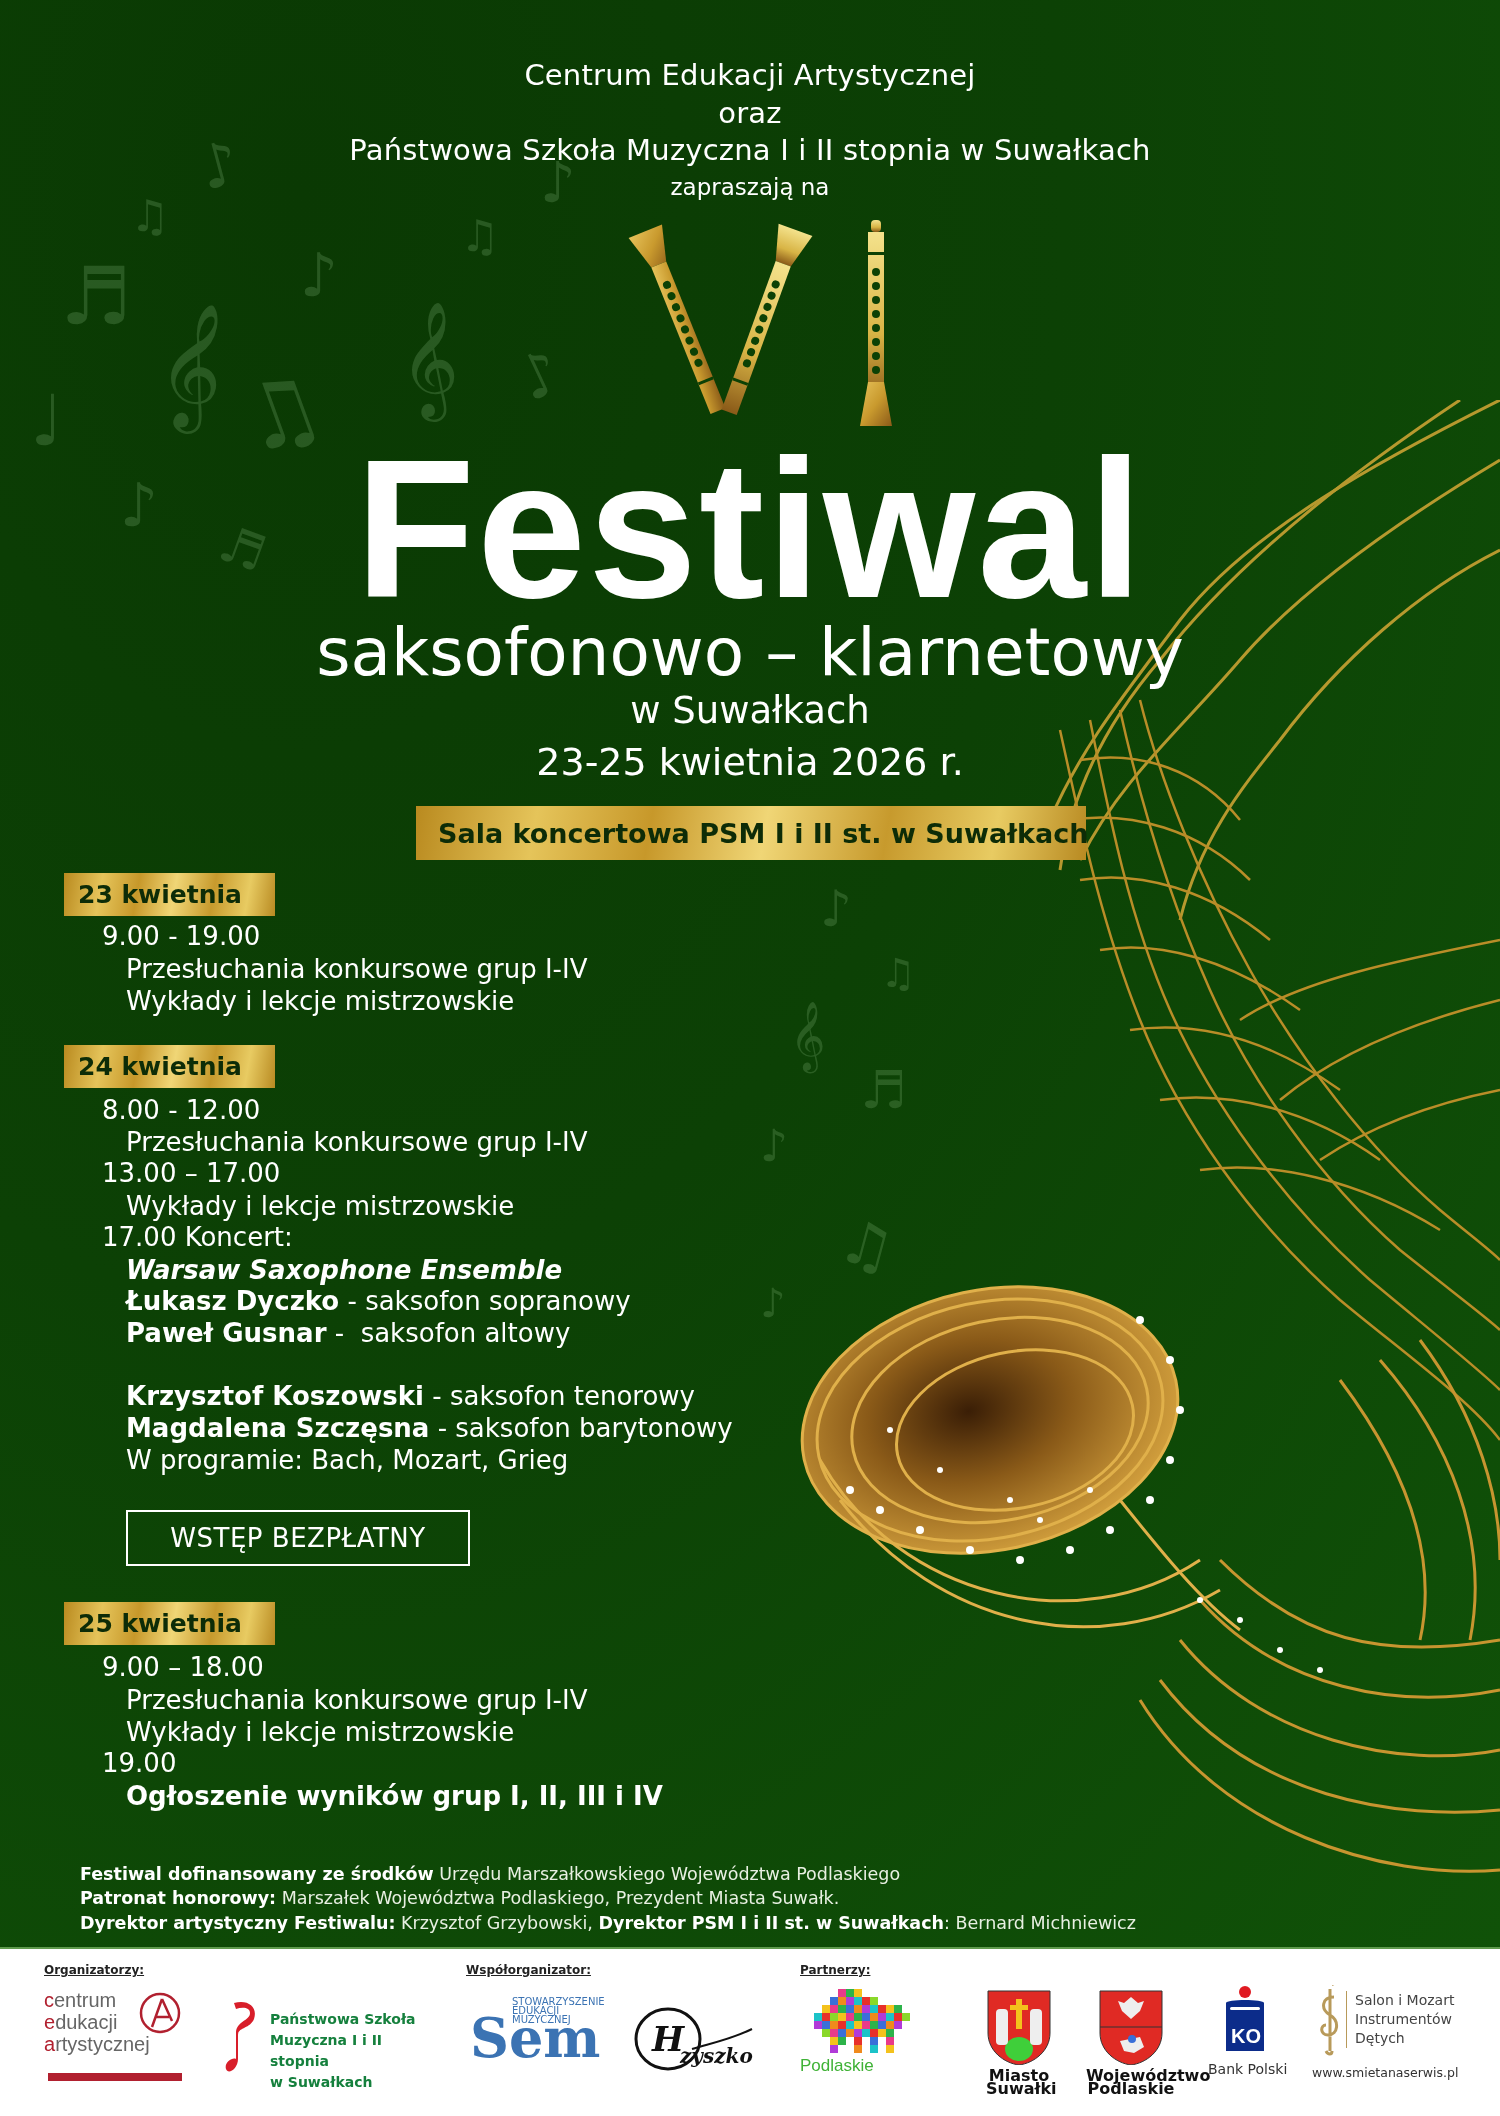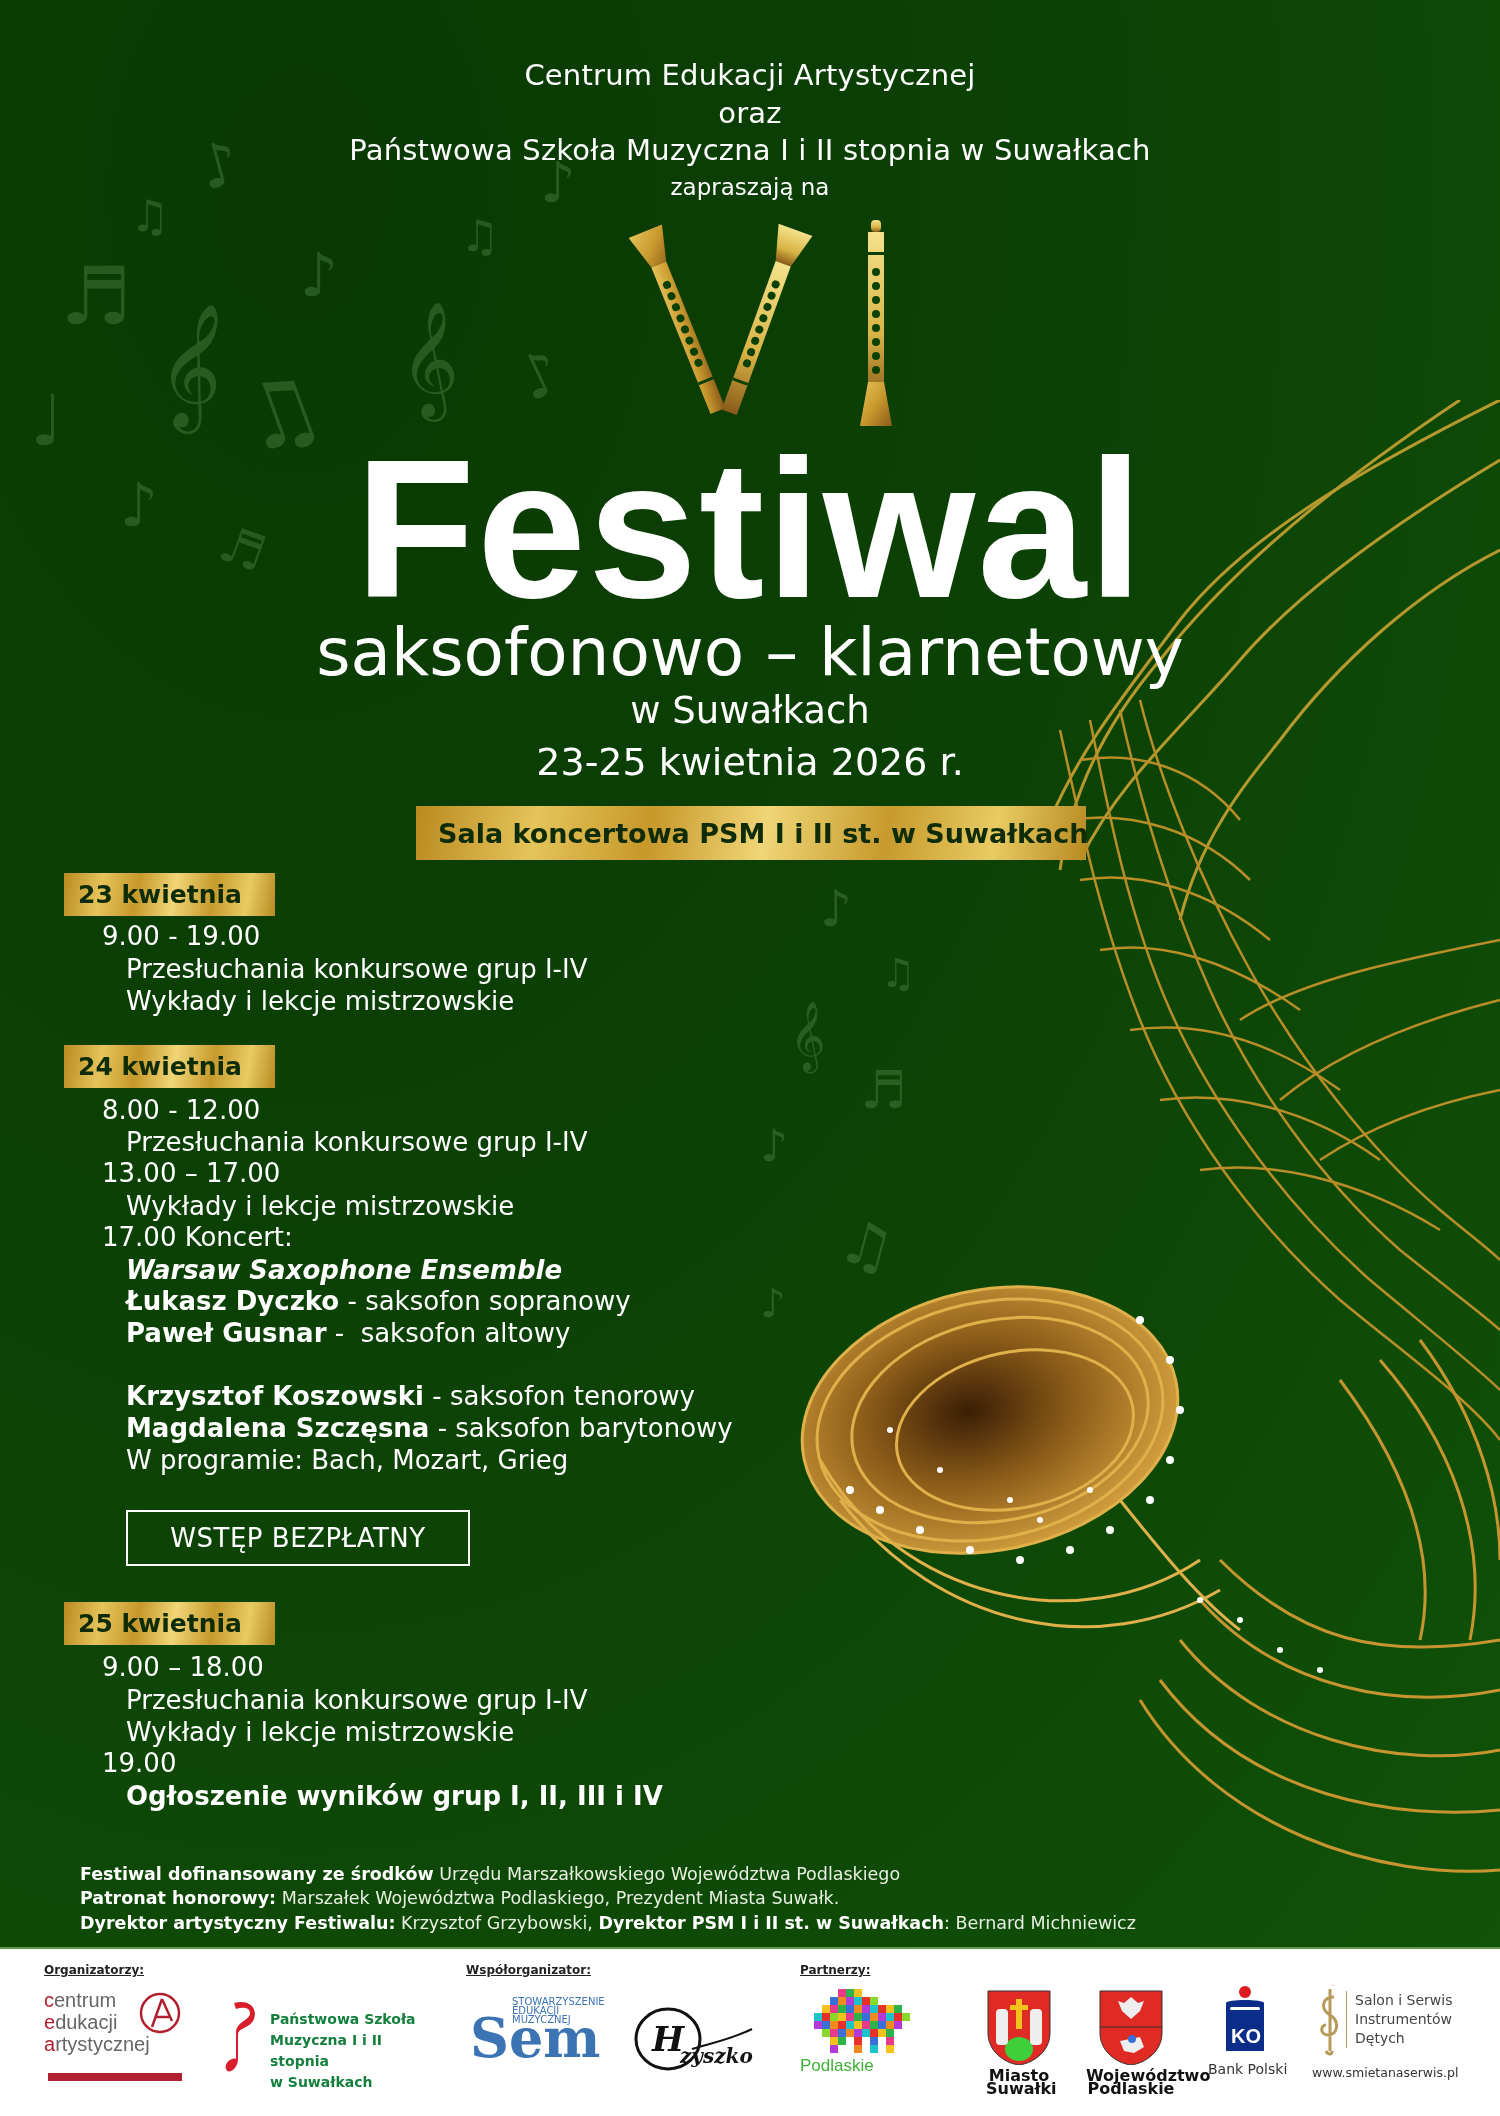--- a/index.html
+++ b/index.html
@@ -473,19 +473,19 @@
     <text x="9" y="58" font-family="Liberation Sans, sans-serif" font-weight="700" font-size="20" fill="#fff">KO</text>
   </svg>
   <div class="pko-cap">Bank Polski</div>
 
   <div class="logo smiet">
     <svg style="position:absolute;left:4px;top:0" width="26" height="74" viewBox="0 0 26 74">
       <path d="M18 12 C6 12 4 24 14 30 C24 36 22 50 12 50 C4 50 4 40 10 40 M14 4 L14 66 M10 66 C12 70 16 70 16 66" stroke="#b89a5a" stroke-width="3" fill="none"></path>
       <path d="M16 0 L20 -2" stroke="#b89a5a" stroke-width="2"></path>
     </svg>
     <div class="txt">
-      <div>Salon i Serwis</div>
+      <div>Salon i Mozart</div>
       <div>Instrumentów</div>
       <div>Dętych</div>
     </div>
     <div class="url">www.smietanaserwis.pl</div>
   </div>
 </div>
 
 </body></html>

